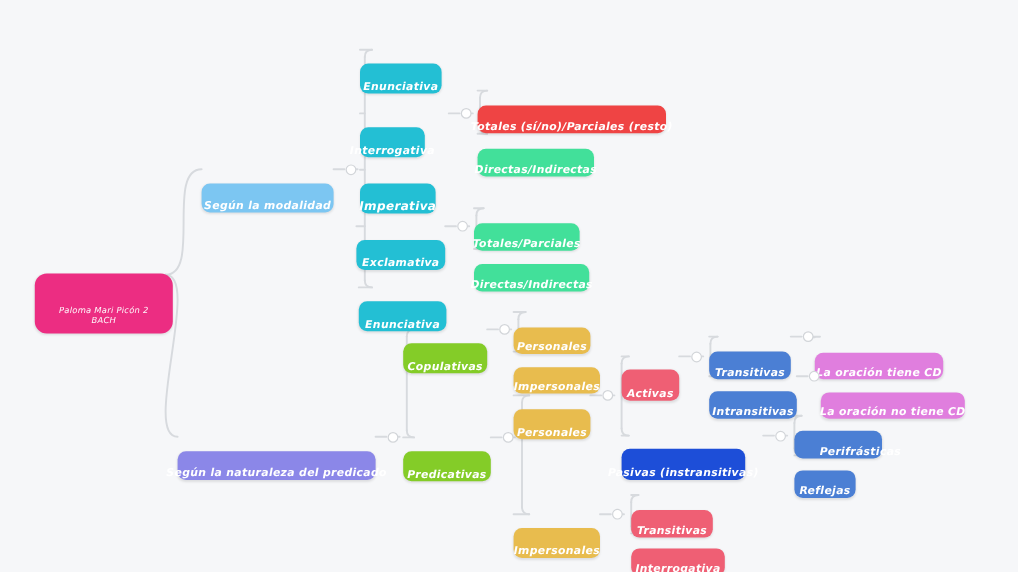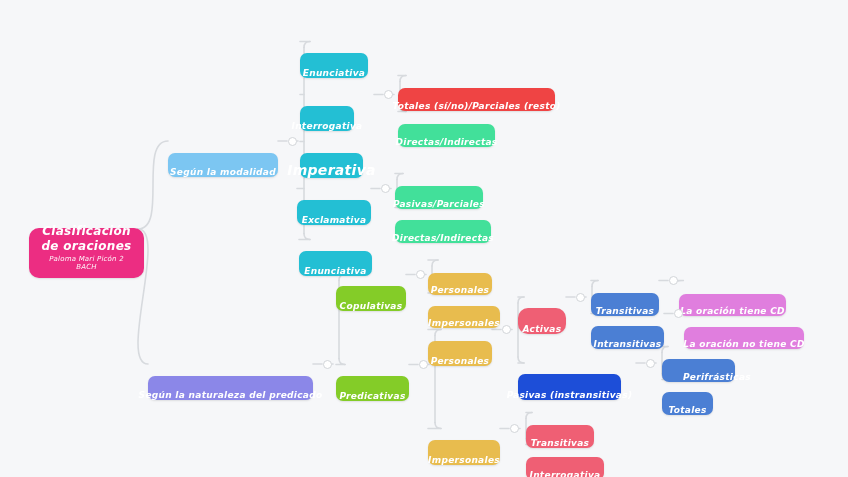--- a/index.html
+++ b/index.html
@@ -151,49 +151,48 @@
       <path d="M 500 428.5 L 509 428.5" fill="none" stroke="#d7dade" stroke-width="1.6" stroke-linecap="round"></path>
       <path d="M 519 428.5 L 520 428.5" fill="none" stroke="#d7dade" stroke-width="1.6" stroke-linecap="round"></path>
       <path d="M 526 418.5 Q 526 412.5 532 412.5" fill="none" stroke="#d7dade" stroke-width="1.6" stroke-linecap="round"></path>
       <path d="M 526 418.5 L 526 438.5" fill="none" stroke="#d7dade" stroke-width="1.6" stroke-linecap="round"></path>
       <path d="M 526 438.5 Q 526 444.5 532 444.5" fill="none" stroke="#d7dade" stroke-width="1.6" stroke-linecap="round"></path>
       <path d="M 532 412.5 L 526 412.5" fill="none" stroke="#d7dade" stroke-width="1.6" stroke-linecap="round"></path>
       <path d="M 532 444.5 L 526 444.5" fill="none" stroke="#d7dade" stroke-width="1.6" stroke-linecap="round"></path>
     </svg>
   <div id="nodes">
       <div class="node root" style="left: 29px; top: 204px; width: 115px; height: 50px; font-size: 12px; background: rgb(236, 45, 130);">
-        <span class="title">Clasificación de oraciones</span>
         <span class="subtitle">Paloma Mari Picón 2 BACH</span>
       </div>
       <div class="node" style="left: 168px; top: 129px; width: 110px; height: 24px; font-size: 9px; background: rgb(124, 198, 242);">
         <span class="title">Según la modalidad</span>
       </div>
       <div class="dot" style="left: 287.5px; top: 136.5px;"></div>
       <div class="node" style="left: 300px; top: 29px; width: 68px; height: 25px; font-size: 9px; background: rgb(35, 191, 212);">
         <span class="title">Enunciativa</span>
       </div>
       <div class="node" style="left: 300px; top: 82px; width: 54px; height: 25px; font-size: 9px; background: rgb(35, 191, 212);">
         <span class="title">Interrogativa</span>
       </div>
       <div class="dot" style="left: 383.5px; top: 90px;"></div>
       <div class="node" style="left: 398px; top: 64px; width: 157px; height: 23px; font-size: 9px; background: #ef4444;">
         <span class="title">Totales (sí/no)/Parciales (resto)</span>
       </div>
       <div class="node" style="left: 398px; top: 100px; width: 97px; height: 23px; font-size: 9px; background: rgb(66, 224, 154);">
         <span class="title">Directas/Indirectas</span>
       </div>
-      <div class="node" style="left: 300px; top: 129px; width: 63px; height: 25px; font-size: 14px; background: rgb(35, 191, 212);">
+      <div class="node" style="left: 300px; top: 129px; width: 63px; height: 25px; font-size: 10px; background: rgb(35, 191, 212);">
         <span class="title">Imperativa</span>
       </div>
       <div class="node" style="left: 297px; top: 176px; width: 74px; height: 25px; font-size: 9px; background: rgb(35, 191, 212);">
         <span class="title">Exclamativa</span>
       </div>
       <div class="dot" style="left: 380.5px; top: 184px;"></div>
       <div class="node" style="left: 395px; top: 162px; width: 88px; height: 23px; font-size: 9px; background: rgb(66, 224, 154);">
-        <span class="title">Pasivas/Parciales</span>
+        <span class="title">Totales/Parciales</span>
       </div>
       <div class="node" style="left: 395px; top: 196px; width: 96px; height: 23px; font-size: 9px; background: rgb(66, 224, 154);">
         <span class="title">Directas/Indirectas</span>
       </div>
       <div class="node" style="left: 299px; top: 227px; width: 73px; height: 25px; font-size: 9px; background: rgb(35, 191, 212);">
         <span class="title">Enunciativa</span>
       </div>
       <div class="node" style="left: 148px; top: 352px; width: 165px; height: 24px; font-size: 9px; background: rgb(139, 135, 232);">
         <span class="title">Según la naturaleza del predicado</span>
       </div>
@@ -209,21 +208,21 @@
         <span class="title">Impersonales</span>
       </div>
       <div class="node" style="left: 336px; top: 352px; width: 73px; height: 25px; font-size: 9px; background: rgb(132, 204, 40);">
         <span class="title">Predicativas</span>
       </div>
       <div class="dot" style="left: 418.5px; top: 360px;"></div>
       <div class="node" style="left: 428px; top: 317px; width: 64px; height: 25px; font-size: 9px; background: rgb(232, 188, 78);">
         <span class="title">Personales</span>
       </div>
       <div class="dot" style="left: 501.5px; top: 325px;"></div>
-      <div class="node" style="left: 518px; top: 284px; width: 48px; height: 26px; font-size: 9px; background: rgb(239, 95, 116); border-radius: 10px;">
+      <div class="node" style="left: 518px; top: 284px; width: 48px; height: 26px; font-size: 9px; background: rgb(239, 95, 116);">
         <span class="title">Activas</span>
       </div>
       <div class="dot" style="left: 575.5px; top: 292.5px;"></div>
       <div class="node" style="left: 591px; top: 269px; width: 68px; height: 23px; font-size: 9px; background: rgb(75, 127, 212);">
         <span class="title">Transitivas</span>
       </div>
       <div class="dot" style="left: 668.5px; top: 276px;"></div>
       <div class="node" style="left: 679px; top: 270px; width: 107px; height: 22px; font-size: 9px; background: rgb(224, 126, 222);">
         <span class="title">La oración tiene CD</span>
       </div>
@@ -235,21 +234,21 @@
         <span class="title">La oración no tiene CD</span>
       </div>
       <div class="node" style="left: 518px; top: 350px; width: 103px; height: 26px; font-size: 9px; background: #1d4ed8;">
         <span class="title">Pasivas (instransitivas)</span>
       </div>
       <div class="dot" style="left: 645.5px; top: 358.5px;"></div>
       <div class="node" style="left: 662px; top: 335px; width: 73px; height: 23px; font-size: 9px; background: rgb(75, 127, 212); padding-left: 47px;">
         <span class="title">Perifrásticas</span>
       </div>
       <div class="node" style="left: 662px; top: 368px; width: 51px; height: 23px; font-size: 9px; background: rgb(75, 127, 212);">
-        <span class="title">Totales</span>
+        <span class="title">Reflejas</span>
       </div>
       <div class="node" style="left: 428px; top: 416px; width: 72px; height: 25px; font-size: 9px; background: rgb(232, 188, 78);">
         <span class="title">Impersonales</span>
       </div>
       <div class="dot" style="left: 509.5px; top: 424px;"></div>
       <div class="node" style="left: 526px; top: 401px; width: 68px; height: 23px; font-size: 9px; background: rgb(239, 95, 116);">
         <span class="title">Transitivas</span>
       </div>
       <div class="node" style="left: 526px; top: 433px; width: 78px; height: 23px; font-size: 9px; background: rgb(239, 95, 116);">
         <span class="title">Interrogativa</span>

